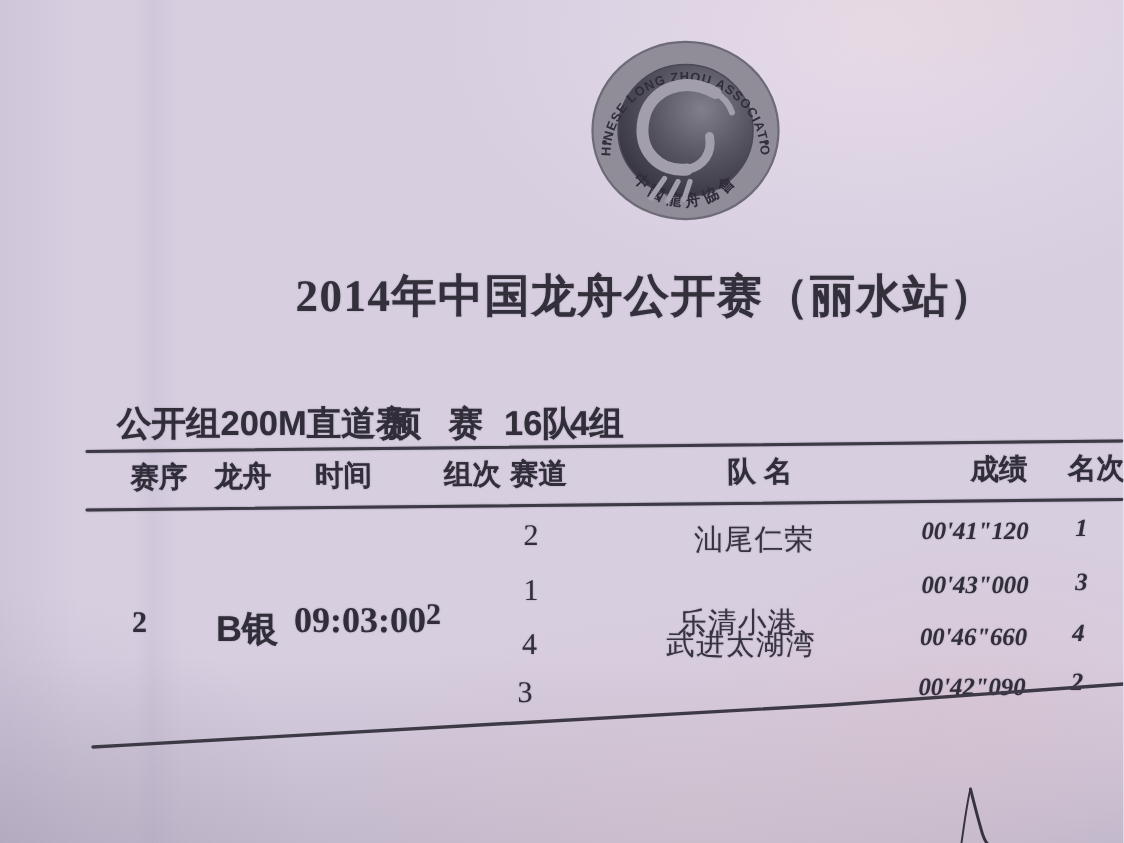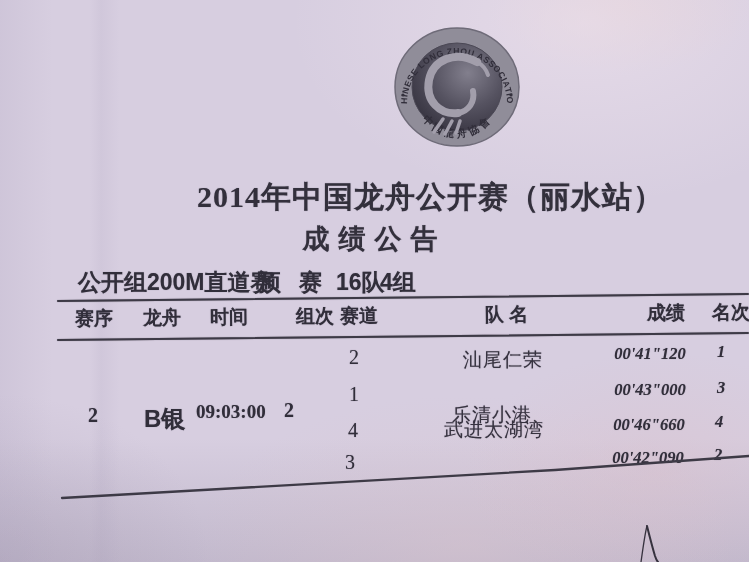--- a/index.html
+++ b/index.html
@@ -79,47 +79,46 @@
       <path d="M 86,37 C 64,25 42,35 38,55 C 34,76 49,90 67,88" stroke-width="8"></path>
       <path d="M 67,88 C 78,86 84,77 82,66" stroke-width="6"></path>
       <path d="M 86,37 c 6,3 9,7 11,13" stroke-width="4"></path>
       <path d="M 52,94 l -9,13" stroke-width="3.5"></path>
       <path d="M 61,96 l -7,13" stroke-width="3.5"></path>
       <path d="M 69,96 l -4,12" stroke-width="3.5"></path>
     </g>
   </svg>
 
   <div id="title" class="abs soft">2014年中国龙舟公开赛（丽水站）</div>
-  <div id="subtitle" class="abs soft">成绩公告</div>
 
   <div class="event-line abs" style="top:267px; left:0; width:100%; height:30px;margin-left:16px;">
     <span class="soft" style="left:62px">公开组200M直道赛</span>
     <span class="soft" style="left:242px">预</span>
     <span class="soft" style="left:283px">赛</span>
     <span class="soft" style="left:320px">16队</span>
     <span class="soft" style="left:364px">4组</span>
   </div>
 
   <div class="rule" style="top:300px;"></div>
   <div class="rule" style="top:339px;"></div>
 
   <div id="header-row">
-    <span class="soft" style="left:18px">赛序</span>
+    <span class="soft" style="left:30px">赛序</span>
     <span class="soft" style="left:86px">龙舟</span>
     <span class="soft" style="left:153px">时间</span>
     <span class="soft" style="left:239px">组次</span>
     <span class="soft" style="left:283px">赛道</span>
     <span class="soft" style="left:428px">队 名</span>
     <span class="soft" style="left:590px">成绩</span>
     <span class="soft" style="left:655px">名次</span>
   </div>
 
   <div class="cell num bold soft" style="left:88px;  top:404px;">2</div>
   <div class="cell bold soft" style="left:144px; top:403px; font-size:24px;">B银</div>
-  <div class="cell num bold soft" style="left:196px; top:401px; font-size:19px;">09:03:00</div>
+  <div class="cell num bold soft" style="left:196px; top:401px; font-size:24px;">09:03:00</div>
   <div class="cell num soft" style="left:284px; top:399px; font-weight:600;">2</div>
 
   <div class="cell num soft" style="left:349px; top:346px;">2</div>
   <div class="cell teamname soft" style="left:452px; top:347px;margin-left:11px;">汕尾仁荣</div>
   <div class="cell result soft" style="left:610px; top:344px;">00'41"120</div>
   <div class="cell rank soft" style="left:710px; top:342px;">1</div>
 
   <div class="cell num soft" style="left:349px; top:383px;">1</div>
   <div class="cell teamname soft" style="left:452px; top:382px;margin-top:20px;">乐清小港</div>
   <div class="cell result soft" style="left:610px; top:380px;">00'43"000</div>

